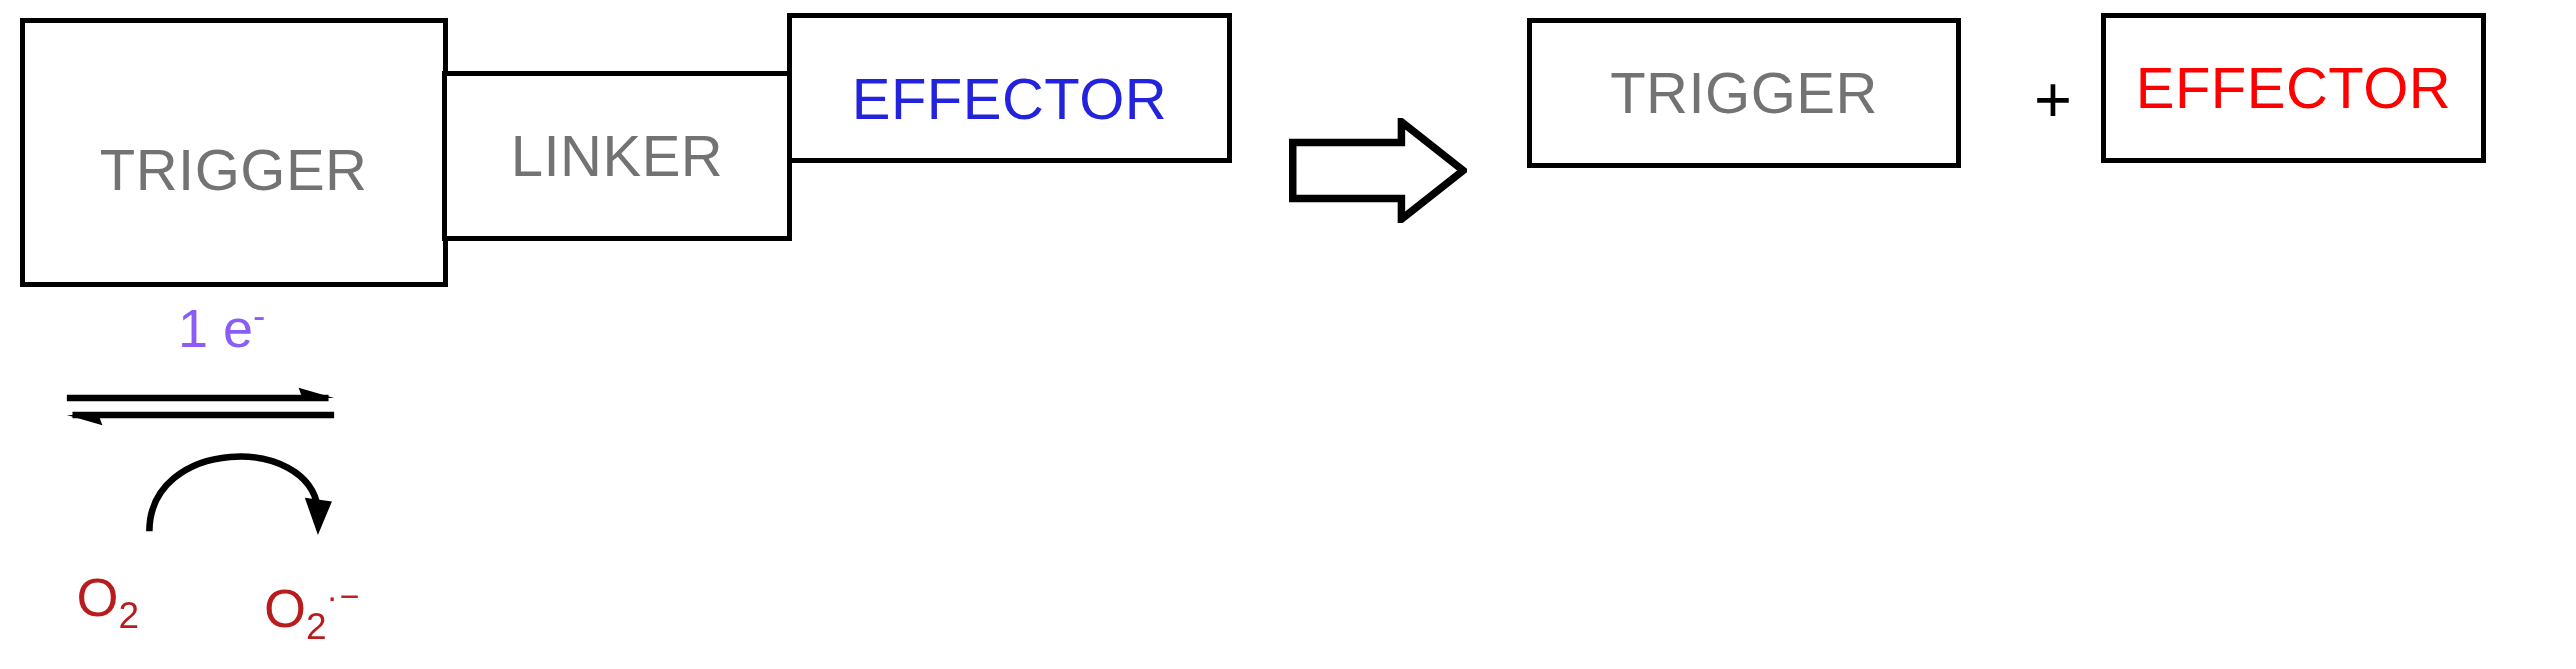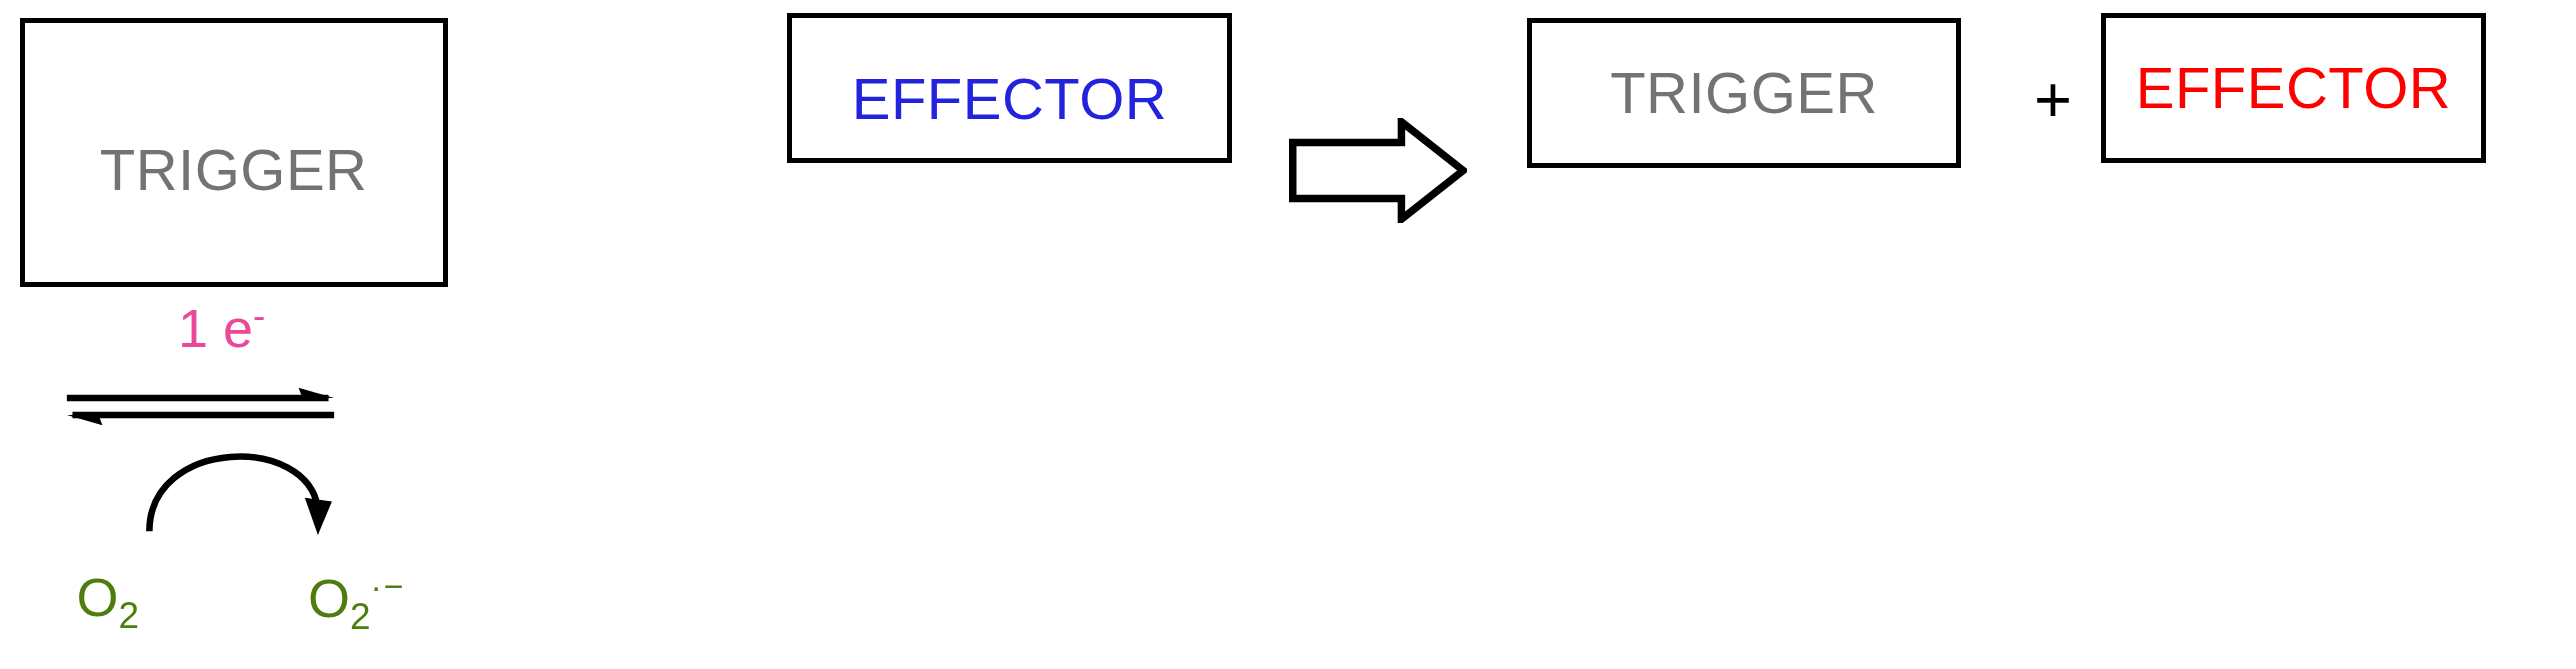--- a/index.html
+++ b/index.html
@@ -74,36 +74,36 @@
     width: 393px;
     height: 370px;
   }
 
   .e-label {
     position: absolute;
     left: 122px;
     top: 0px;
     font-size: 54px;
     line-height: 1;
-    color: #ec4899;
+    color: #8b5cf6;
     white-space: nowrap;
   }
   .e-label sup { font-size: 37px; vertical-align: super; }
 
   .o2-label {
     position: absolute;
     font-size: 54px;
     line-height: 1;
-    color: #4d7c0f;
+    color: #b91c1c;
     white-space: nowrap;
   }
   .o2-label sub { font-size: 37px; vertical-align: sub; }
   .o2-label sup { font-size: 34px; vertical-align: super; letter-spacing: 1.9px; }
   #o2-reactant { left: 20.6px;  top: 273px; }
-  #o2-product  { left: 208px; top: 272px; margin-left: 44px; }
+  #o2-product  { left: 208px; top: 282px; }
 
   #equilibrium-arrows {
     position: absolute;
     left: 9.4px;
     top: 86px;
     width: 271px;
     height: 47px;
   }
   #curved-arrow {
     position: absolute;
@@ -115,20 +115,23 @@
 </style>
 </head>
 <body>
 
 <div id="stage">
 
   <div class="box" id="trigger-left-box">
     <span class="box-label">TRIGGER</span>
   </div>
 
+  <div class="box" id="linker-box">
+    <span class="box-label">LINKER</span>
+  </div>
 
   <div class="box" id="effector-left-box">
     <span class="box-label label-blue">EFFECTOR</span>
   </div>
 
   <div id="reaction-arrow">
     <svg width="178" height="105" viewBox="0 0 190 112" xmlns="http://www.w3.org/2000/svg">
       <polygon points="4,26 120,26 120,4 186,56 120,108 120,86 4,86" fill="#ffffff" stroke="#000000" stroke-width="8" stroke-linejoin="miter"></polygon>
     </svg>
   </div>

